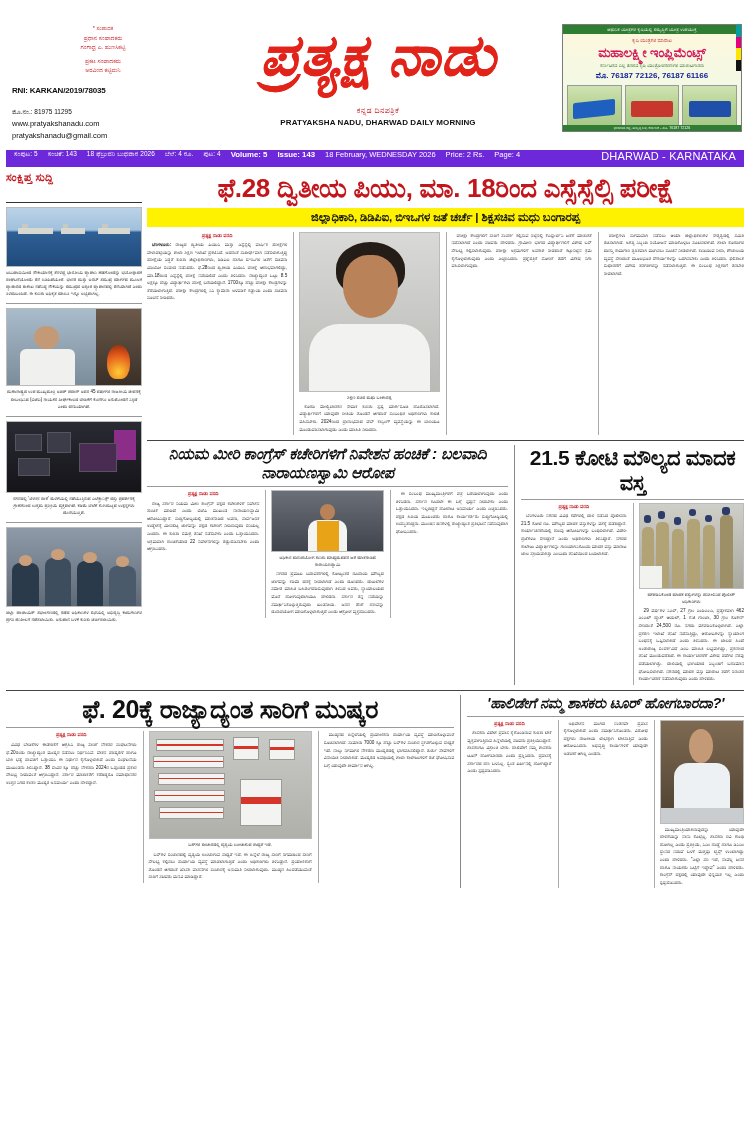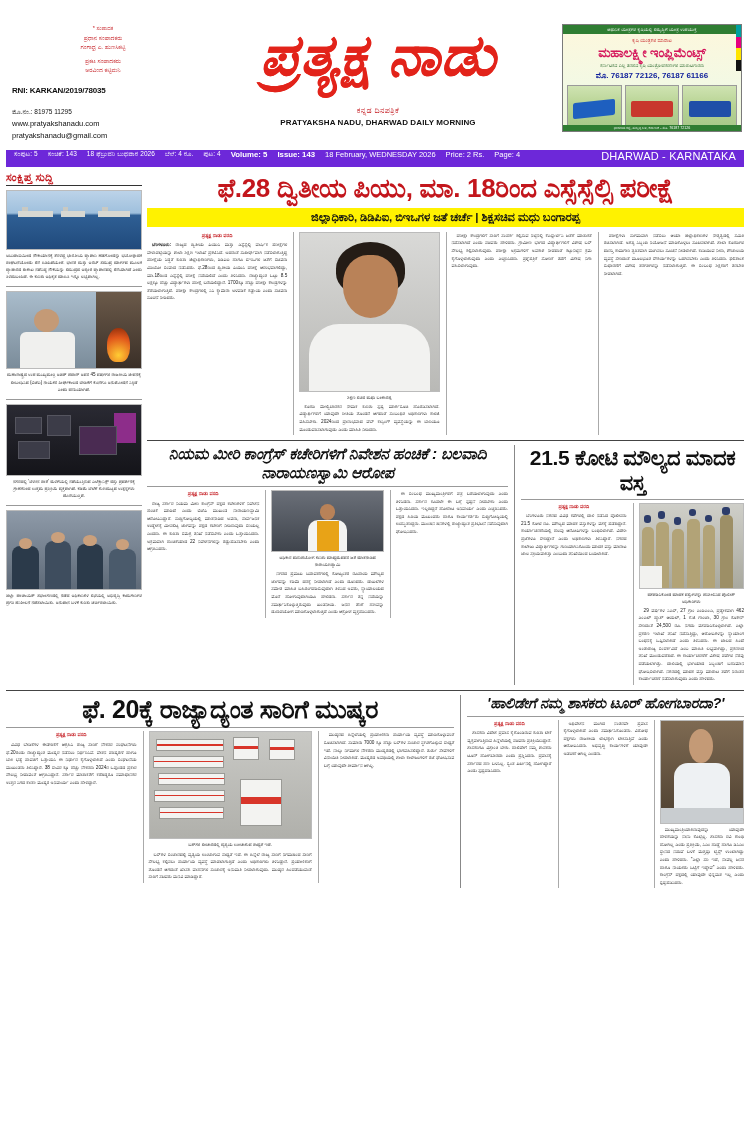--- a/index.html
+++ b/index.html
@@ -64,21 +64,21 @@
   .infobar .sp { flex:1; }
   .infobar .place { font-size:11px; letter-spacing:0.2px;margin-left:33px; }
 
   
   .body-grid { display:flex; gap:5px; margin-top:4px; }
   .sidebar { width:136px; }
   .mainarea { flex:1; }
 
   .sb-head {
     color:#c3161c; font-size:11px; font-weight:bold; letter-spacing:0.2px;
-    border-bottom:1.6px solid #333; padding-bottom:1px; margin-bottom:4px;
+    border-bottom:1.6px solid #333; padding-bottom:18px; margin-bottom:4px;
   }
   .sb-block { margin-bottom:6px; }
   .photo { width:100%; position:relative; overflow:hidden; border:0.5px solid #bbb; }
   .cap { font-size:4.6px; line-height:1.55; text-align:justify; color:#222; margin-top:2px; }
   .cap.center { text-align:center; }
   .rule { border-top:0.8px solid #999; margin:4px 0; }
 
   
   .ph-sea { height:60px; background:linear-gradient(#bcd3e8 0%, #9fc0dd 38%, #2f5f94 42%, #204a7c 100%); }
   .ph-sea .ship { position:absolute; top:34%; height:11%; background:#d8d8d2; }

